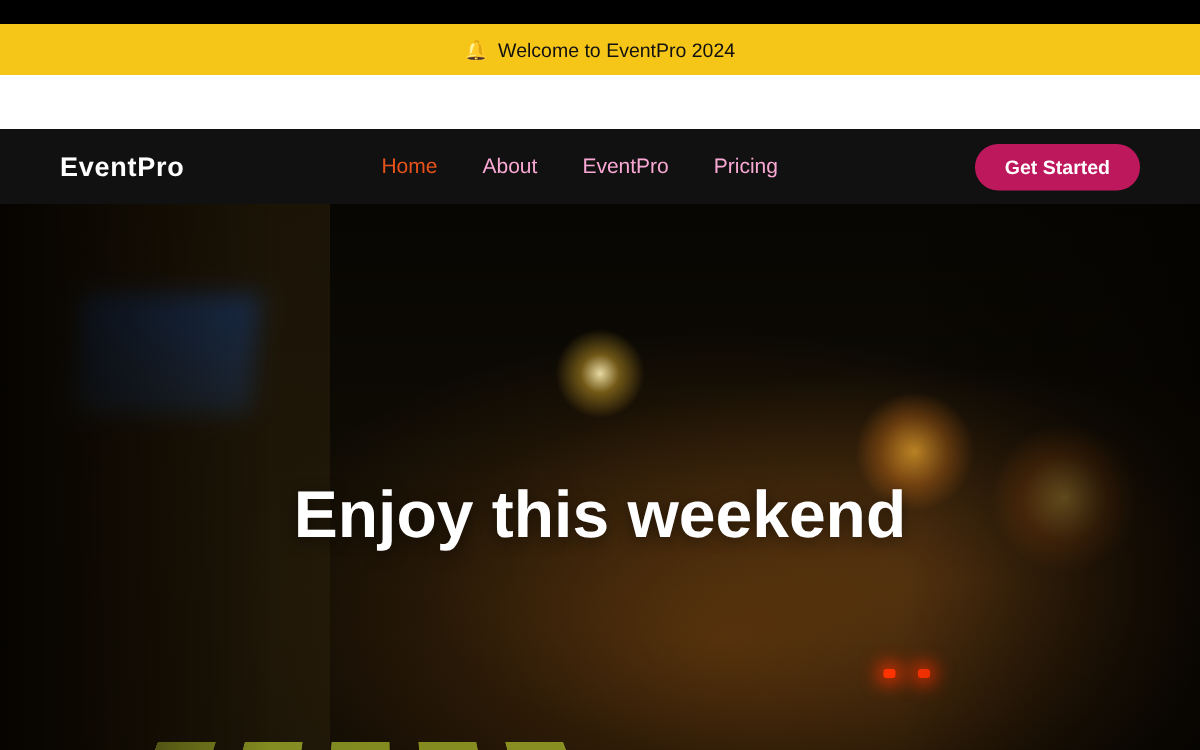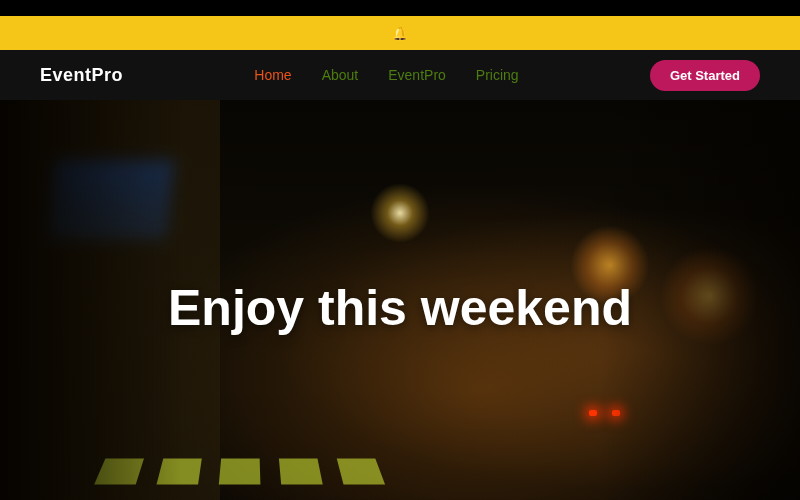--- a/index.html
+++ b/index.html
@@ -33,41 +33,42 @@
     
     .navbar {
       background-color: #111;
       display: flex;
       align-items: center;
       justify-content: space-between;
       padding: 0 40px;
       height: 50px;
       position: relative;
       z-index: 10;
+      margin-top: 36px;
     }
 
     .nav-logo {
       color: #fff;
       font-size: 18px;
       font-weight: 700;
       letter-spacing: 0.5px;
     }
 
     .nav-links {
       display: flex;
       align-items: center;
       gap: 30px;
       list-style: none;
       justify-content: flex-end;
     }
 
     .nav-links li a {
       text-decoration: none;
       font-size: 14px;
-      color: #4d7c0f;
+      color: #f9a8d4;
       cursor: pointer;
     }
 
     .nav-links li a.active {
       color: #e8531a;
     }
 
     .nav-cta {
       background-color: #be185d;
       color: #fff;
@@ -223,41 +224,42 @@
 
     
     .hero-content {
       position: relative;
       z-index: 5;
       text-align: center;
       color: #fff;
     }
 
     .hero-title {
-      font-size: 50px;
+      font-size: 44px;
       font-weight: 900;
       line-height: 1.1;
       text-shadow: 0 2px 10px rgba(0,0,0,0.5);
       max-width: 600px;
     }
 
     
     .top-black-bar {
       background: #000;
       height: 16px;
       width: 100%;
     }
   </style>
 </head>
 <body>
 
 <div class="top-black-bar"></div>
 
 <div class="announcement-bar">
   <span>🔔</span>
+  <span>Welcome to EventPro 2024</span>
 </div>
 
 <nav class="navbar">
   <div class="nav-logo">EventPro</div>
   <ul class="nav-links">
     <li>
       <a class="active">Home</a>
     </li>
     <li>
       <a>About</a>

